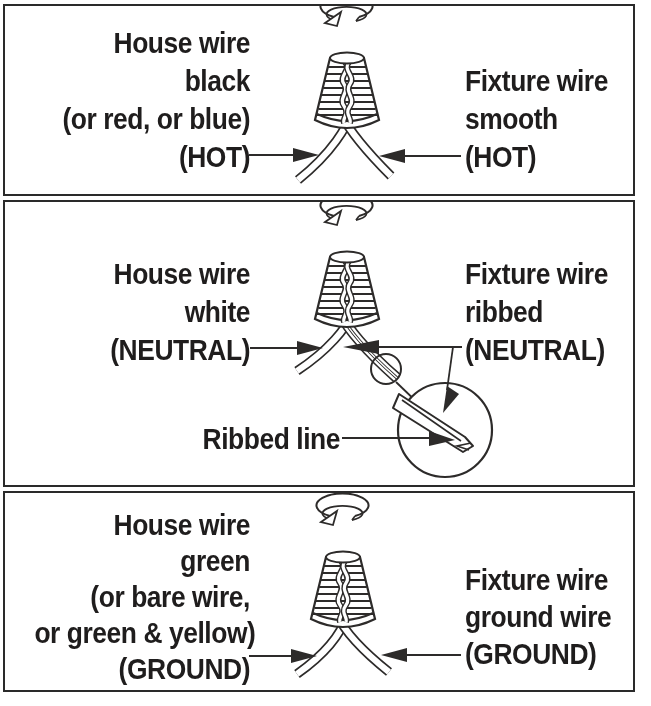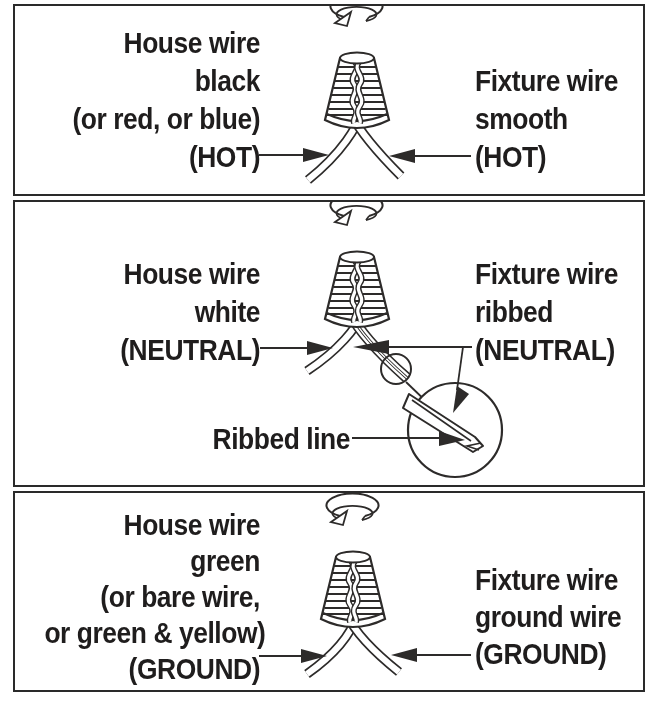--- a/index.html
+++ b/index.html
@@ -1,18 +1,18 @@
 <!DOCTYPE html>
 <html><head>
 <meta charset="utf-8">
 <style>
   html,body{margin:0;padding:0;background:#fff;}
   .page{position:relative;width:651px;height:706px;background:#ffffff;overflow:hidden;
         font-family:"Liberation Sans","DejaVu Sans",sans-serif;}
-  .panel{position:absolute;left:13px;width:632px;border:2px solid #2a2a2a;background:#fff;box-sizing:border-box;}
+  .panel{position:absolute;left:3px;width:632px;border:2px solid #2a2a2a;background:#fff;box-sizing:border-box;}
   .panel svg.scene{position:absolute;left:0;top:0;}
   .lbl{position:absolute;font-weight:bold;font-size:30px;line-height:38px;
        letter-spacing:-0.5px;color:#1f1d1d;white-space:nowrap;}
   .tr{text-align:right;transform:scaleX(0.88);transform-origin:100% 0;}
   .tl{text-align:left;transform:scaleX(0.88);transform-origin:0 0;}
   .lh36{line-height:36px;}
   .lh37{line-height:37px;}
   .defs{position:absolute;width:0;height:0;overflow:hidden;}
 </style>
 </head>

